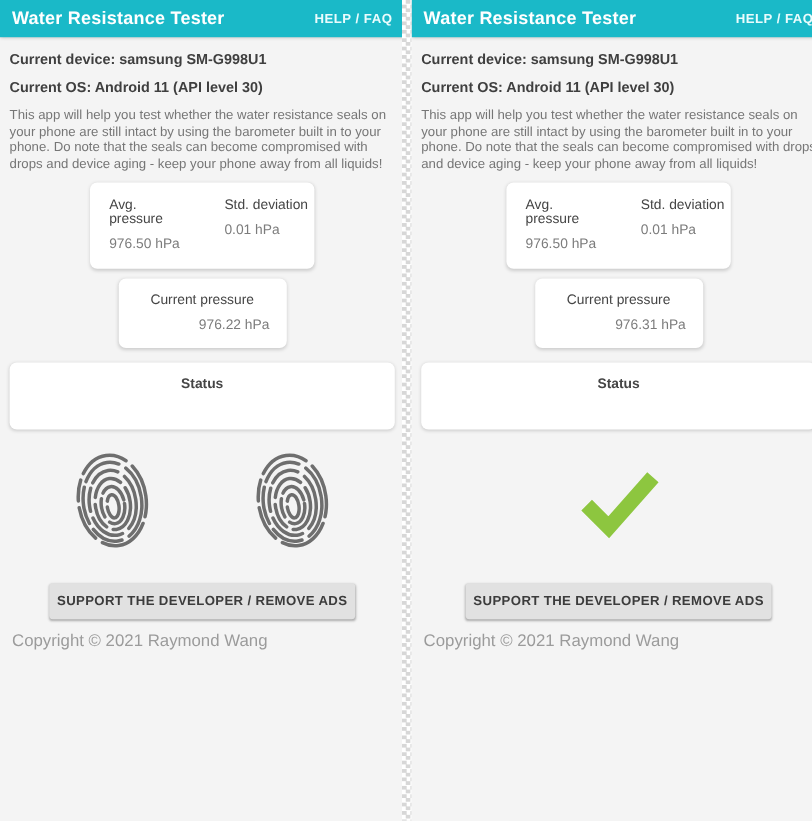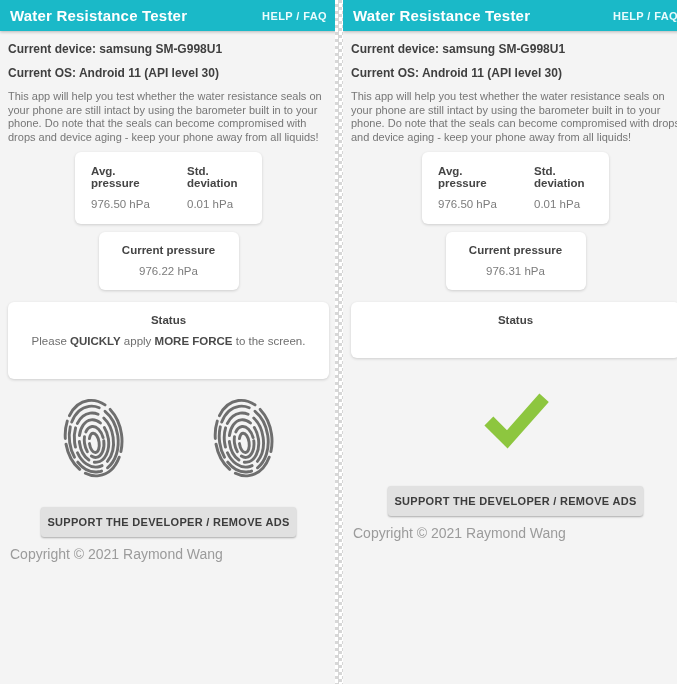--- a/index.html
+++ b/index.html
@@ -25,25 +25,25 @@
   .appbar-title{color:#ffffff;font-size:15px;font-weight:700;letter-spacing:0.2px;text-align:right;}
   .appbar-action{color:#eafcfd;font-size:11px;font-weight:700;letter-spacing:0.4px;cursor:pointer;}
 
   .info-line{margin:11px 8px 0;font-size:12px;font-weight:700;color:#3f3f3f;}
   .info-line + .info-line{margin-top:10px;}
   .description{margin:10px 8px 0;font-size:11px;line-height:13.5px;color:#767676;}
 
   .card{background:#ffffff;border-radius:6px;box-shadow:0 1px 3px rgba(0,0,0,0.16);}
   .pressure-card{margin:8px auto 0;width:187px;padding:13px 16px 14px;display:flex;gap:26px;box-sizing:border-box;}
   .stat{min-width:70px;}
-  .stat-label{font-size:11.5px;font-weight:700;color:#454545;}
+  .stat-label{font-size:11.5px;font-weight:400;color:#454545;}
   .stat-value{margin-top:9px;font-size:11.5px;color:#7c7c7c;}
   .current-card{margin:8px auto 0;width:112px;padding:12px 14px 13px;box-sizing:content-box;}
   .current-card .stat-label{text-align:center;}
-  .current-card .stat-value{text-align:center;}
+  .current-card .stat-value{text-align:right;}
 
   .status-card{margin:12px 8px 0;padding:12px 10px 32px;text-align:center;}
   .status-title{font-size:11.5px;font-weight:700;color:#454545;}
   .status-message{margin-top:9px;font-size:11.5px;color:#6f6f6f;}
   .status-message b{color:#4a4a4a;}
 
   .indicator{margin-top:18px;height:88px;display:flex;align-items:center;justify-content:center;gap:80px;}
 
   .support-button{display:block;margin:22px auto 0;background:#e1e1e1;border:none;border-radius:3px;
     padding:9px 6px;font-family:inherit;font-size:11px;font-weight:700;color:#3c3c3c;
@@ -79,21 +79,20 @@
         </div>
       </div>
 
       <div class="card current-card">
         <div class="stat-label">Current pressure</div>
         <div class="stat-value">976.22 hPa</div>
       </div>
 
       <div class="card status-card">
         <div class="status-title">Status</div>
-        <div class="status-message"><span>Please </span><b>QUICKLY</b><span> apply </span><b>MORE FORCE</b><span> to the screen.</span></div>
       </div>
 
       <div class="indicator">
         <span>
           <svg width="70" height="86" viewBox="0 0 72 88">
             <g fill="none" stroke="#6e6e6e" stroke-width="3" stroke-linecap="round" transform="rotate(-8 36 44)">
               <ellipse cx="36" cy="46" rx="5" ry="10" stroke-dasharray="24 5"></ellipse>
               <ellipse cx="36" cy="45" rx="10" ry="16" stroke-dasharray="26 6 16 5"></ellipse>
               <ellipse cx="36" cy="44" rx="15" ry="22" stroke-dasharray="32 6 22 6"></ellipse>
               <ellipse cx="36" cy="43" rx="20" ry="28" stroke-dasharray="26 7 32 6 20 5"></ellipse>

